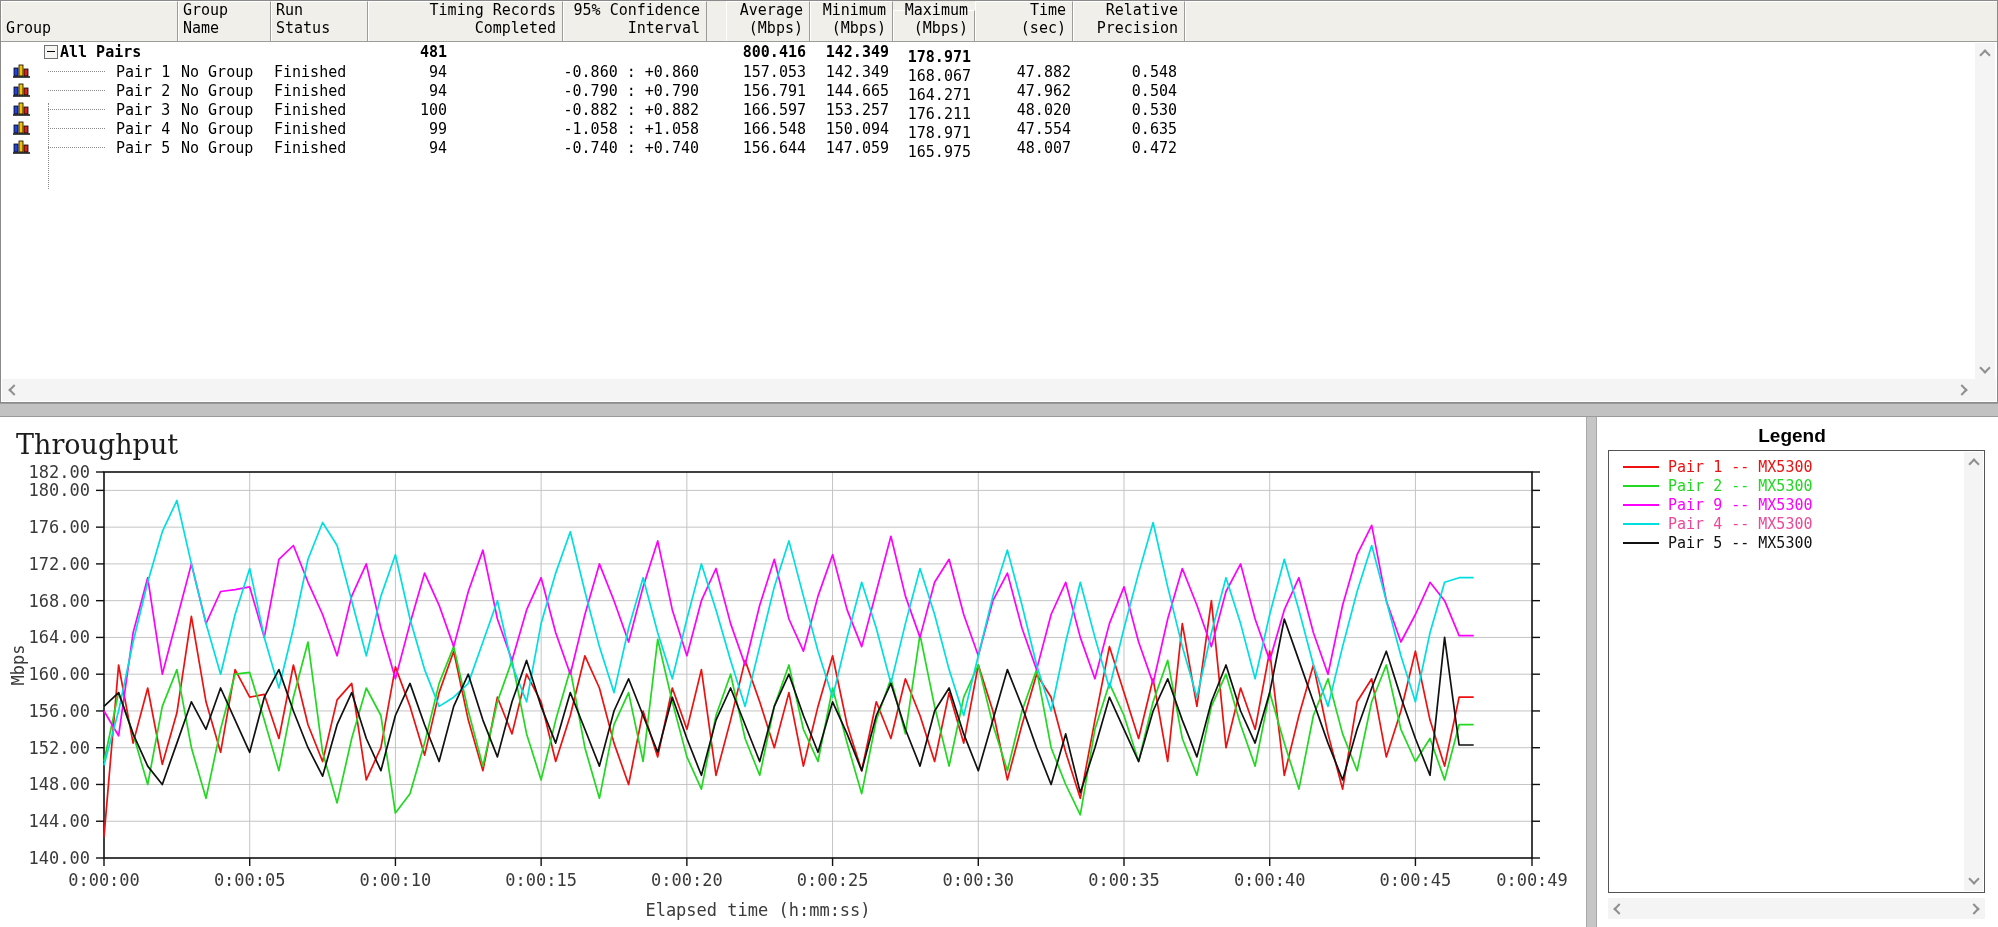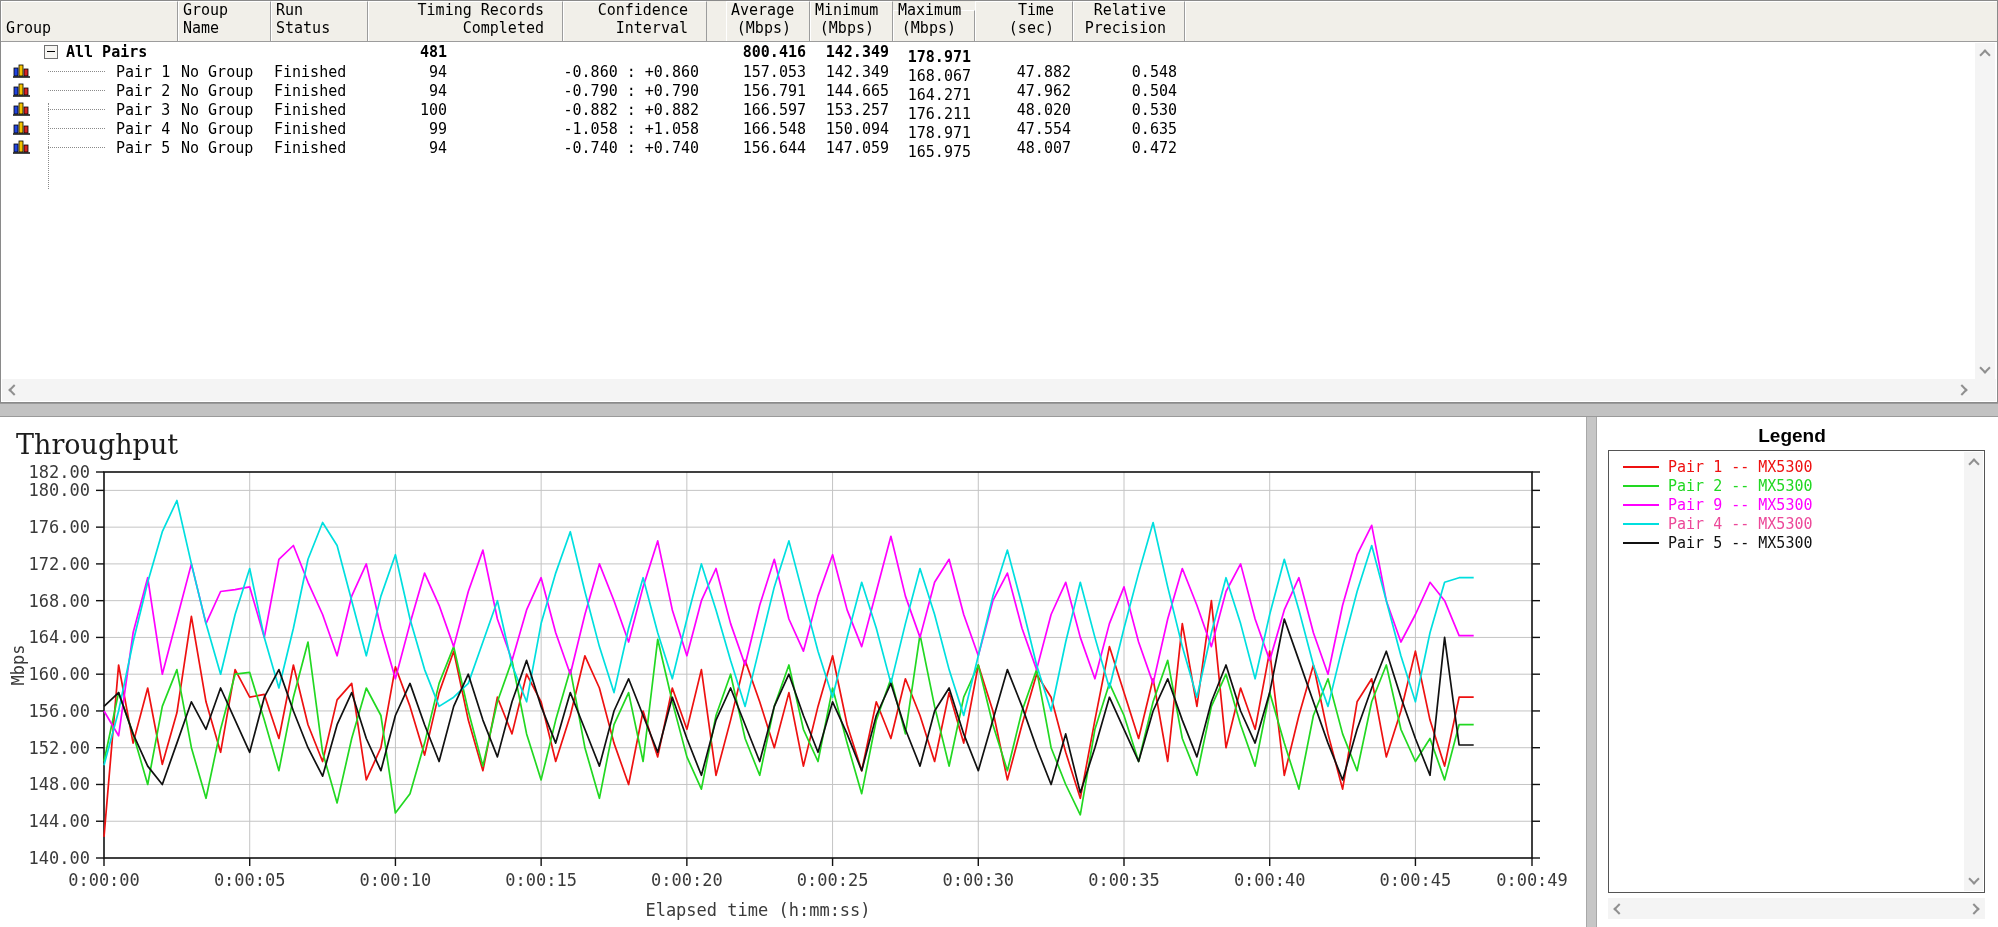--- a/index.html
+++ b/index.html
@@ -8,21 +8,21 @@
   #app { position:relative; width:1998px; height:927px; background:#fff; }
 
   
   .table-panel { position:absolute; left:0; top:0; width:1998px; height:403px;
                  background:#fff; border:1px solid #8a8a8a; }
   .hdr-row { display:flex; height:41px; background:#f1efe9; border-bottom:1px solid #9c9c9c; }
   .hdr-cell { flex:none; display:flex; flex-direction:column; justify-content:flex-end;
               font-size:15px; line-height:1.25; color:#000; padding:2px 6px 3px 4px;
               background:#f1efe9; border-right:1px solid #9c9c9c; border-left:1px solid #ffffff;
               border-top:1px solid #ffffff; white-space:pre-line; }
-  .hdr-cell.r { text-align:right; padding-right:18px; }
+  .hdr-cell.r { text-align:right; padding-right:6px; }
   .hdr-cell.fill { flex:1 1 auto; border-right:none; }
   .c0{width:177px;} .c1{width:93px;} .c2{width:97px;} .c3{width:195px;} .c4{width:144px;}
   .c5{width:84px;margin-left:19px;} .c6{width:83px;} .c7{width:82px;margin-top:9px;} .c8{width:98px;} .c9{width:112px;}
 
   .tbody { position:relative; height:337px; background:#fff; }
   .trow { display:flex; height:19px; font-size:15px; color:#000; align-items:center; }
   .trow.allpairs { height:20px; font-weight:bold; }
   .cell { flex:none; height:100%; display:flex; align-items:center; }
   .cell.num { justify-content:flex-end; padding-right:8px; }
   .cell.c3.num { padding-right:116px; }
@@ -30,21 +30,21 @@
   .cell.c8.num { padding-right:2px; }
   .cell.txt { padding-left:3px; }
 
   .group-cell { position:relative; }
   .pair-icon { position:absolute; left:11px; top:2px; }
   .group-label { position:absolute; left:115px; }
   .minus-box { position:absolute; left:43px; top:3px; width:14px; height:14px;
                border:1px solid #707070; background:#f6f5f2; }
   .minus-box::after { content:''; display:block; width:8px; margin:5px auto 0;
                       border-top:1px solid #000; }
-  .ap-label { position:absolute; left:65px;text-align:right; }
+  .ap-label { position:absolute; left:59px;text-align:right; }
   .tree-v { position:absolute; left:47px; top:61px; height:86px; border-left:1px dotted #8a8a8a; }
   .tree-h { position:absolute; left:47px; width:57px; border-top:1px dotted #8a8a8a; }
 
   
   .vsb { position:absolute; right:2px; top:42px; width:20px; height:337px; background:#f4f4f4; }
   .hsb { position:absolute; left:1px; bottom:1px; height:22px; width:1972px; background:#f4f4f4;
          display:flex; align-items:center; justify-content:space-between; padding:0 8px; }
   .sb-corner { position:absolute; right:1px; bottom:1px; width:23px; height:22px; background:#f4f4f4; }
   .chev { width:8px; height:8px; border-left:2px solid #8f8f8f; border-bottom:2px solid #8f8f8f; display:inline-block; }
   .chev.left  { transform:rotate(45deg); }

